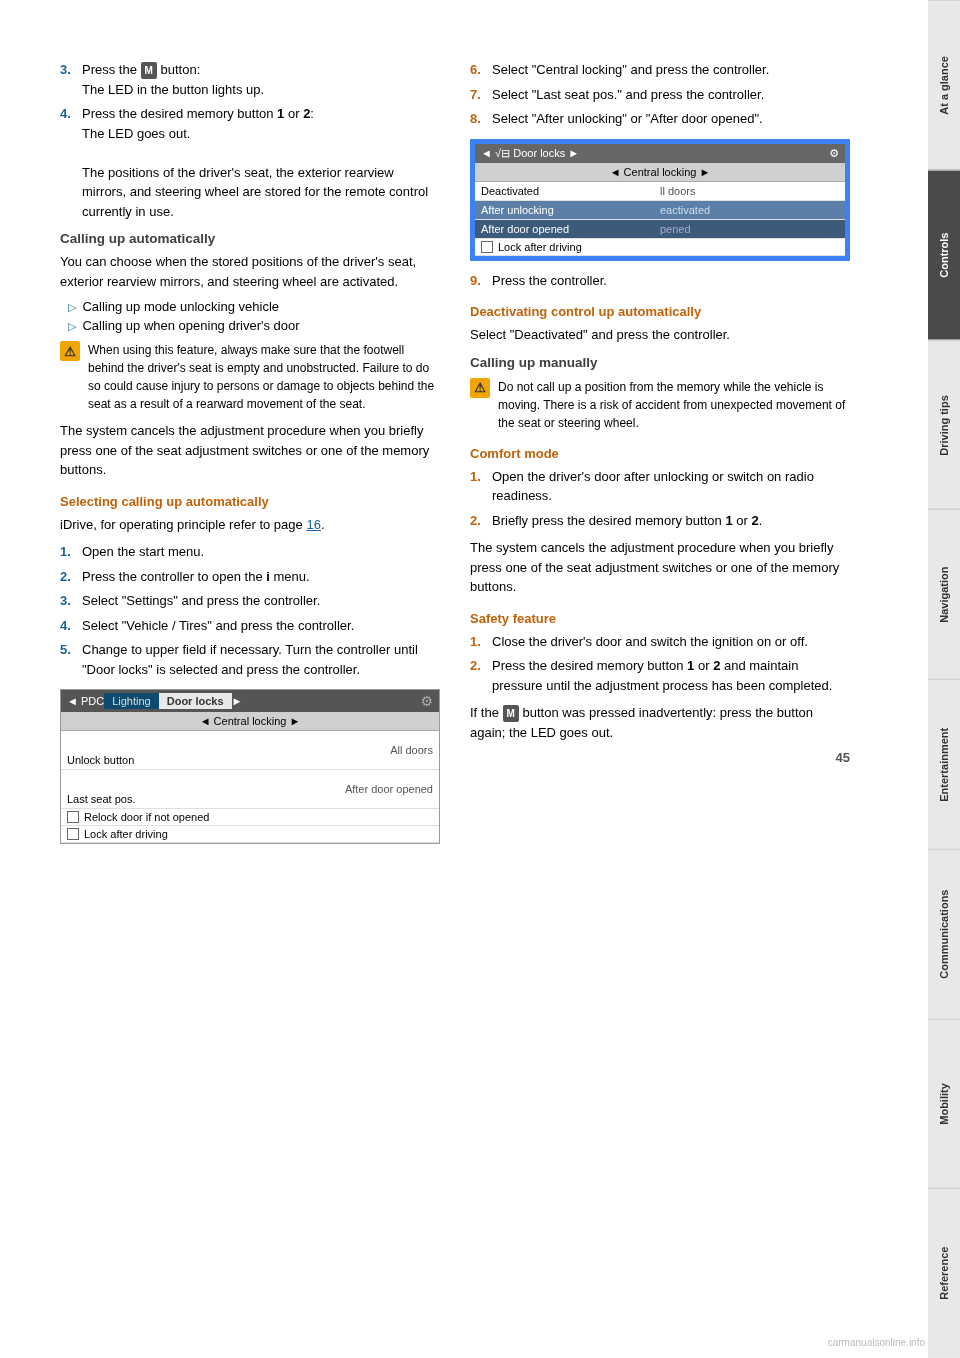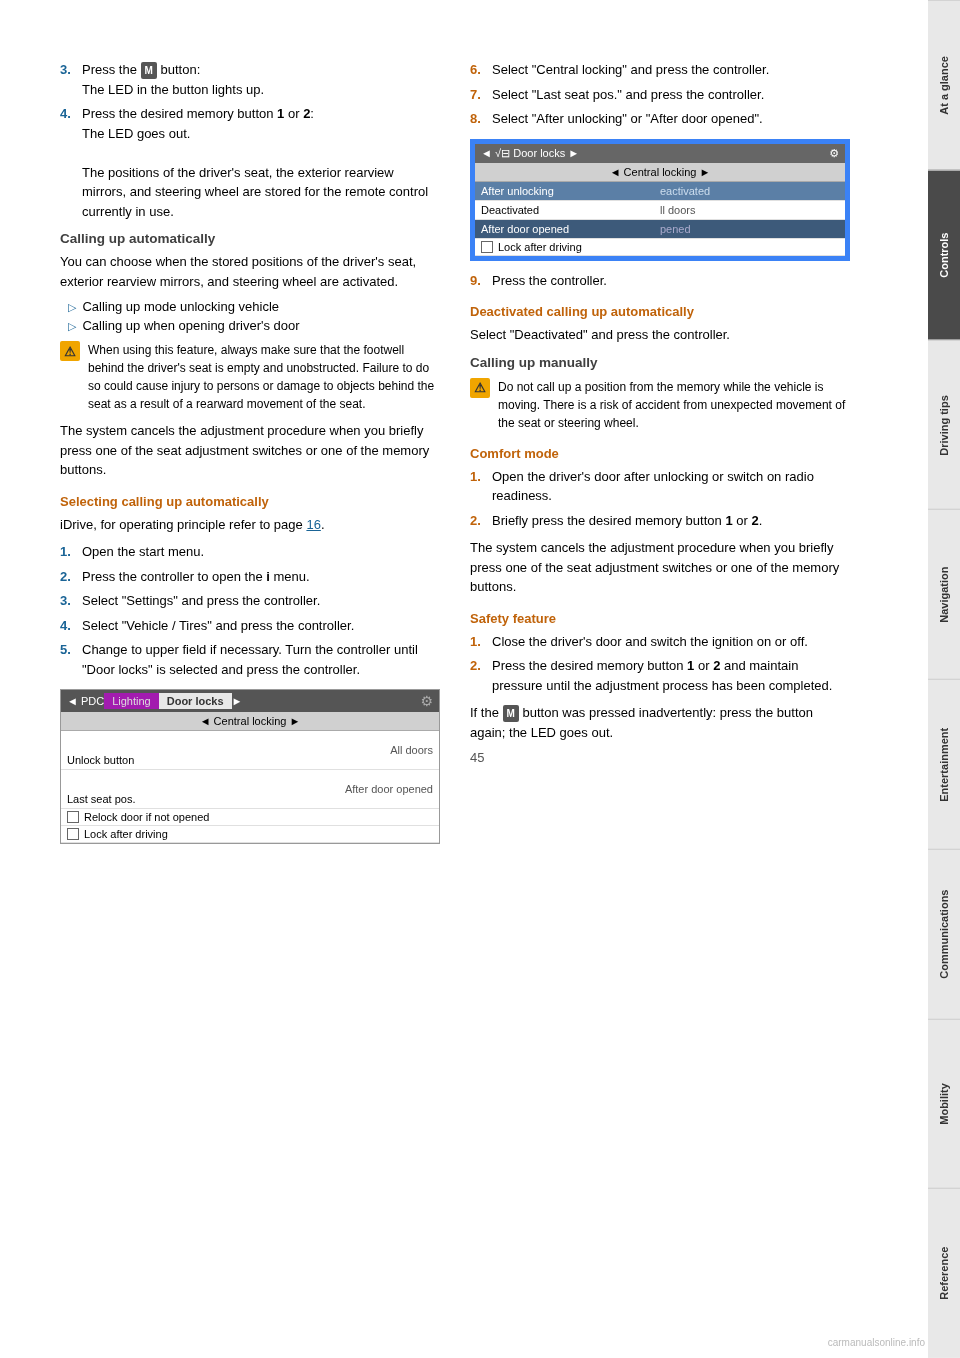--- a/index.html
+++ b/index.html
@@ -129,21 +129,21 @@
     }
     .ui-header {
       background: #555;
       color: #fff;
       display: flex;
       align-items: center;
       padding: 3px 6px;
       font-size: 11px;
     }
     .ui-header-tab {
-      background: #a21caf;
+      background: #0c4a6e;
       padding: 2px 8px;
       font-size: 11px;
       color: #ddd;
     }
     .ui-header-tab.active {
       background: #e8e8e8;
       color: #333;
       font-weight: bold;
     }
     .ui-subheader {
@@ -196,24 +196,25 @@
       padding: 3px 6px;
     }
     .ui-row2 {
       display: flex;
       padding: 3px 6px;
       border-bottom: 1px solid #e0e0e0;
     }
     .ui-row2.selected { background: #5b7fa6; color: #fff; }
     .ui-row2.dark-selected { background: #3d5a7a; color: #fff; }
     .page-number-area {
-      text-align: left;
+      text-align: right;
       margin-top: 4px;
       font-size: 13px;
       color: #555;
+      font-weight: bold;
     }
     .watermark {
       position: absolute;
       bottom: 10px;
       right: 35px;
       font-size: 10px;
       color: #bbb;
     }
     .m-button {
       display: inline-block;
@@ -343,44 +344,44 @@
         <span class="step-num orange">8.</span>
         <div class="step-content">Select "After unlocking" or "After door opened".</div>
       </div>
 
       <div class="ui-screenshot2">
         <div class="ui-header2">
           <span>◄ √⊟ Door locks ►</span>
           <span>⚙</span>
         </div>
         <div class="ui-subheader">◄ Central locking ►</div>
+        <div class="ui-row2">
+          <span style="flex:1; font-size:11px;">Deactivated</span>
+          <span style="flex:1; font-size:11px; color:#555;">ll doors</span>
+        </div>
         <div class="ui-row2 selected">
           <span style="flex:1; font-size:11px;">After unlocking</span>
           <span style="flex:1; font-size:11px; color:#cde;">eactivated</span>
         </div>
-        <div class="ui-row2">
-          <span style="flex:1; font-size:11px;">Deactivated</span>
-          <span style="flex:1; font-size:11px; color:#555;">ll doors</span>
-        </div>
         <div class="ui-row2 dark-selected">
           <span style="flex:1; font-size:11px;">After door opened</span>
           <span style="flex:1; font-size:11px; color:#aac;">pened</span>
         </div>
         <div class="ui-checkbox-row">
           <div class="ui-checkbox"></div>
           <span>Lock after driving</span>
         </div>
       </div>
 
       <div class="numbered-step" style="margin-bottom:10px;">
         <span class="step-num orange">9.</span>
         <div class="step-content">Press the controller.</div>
       </div>
 
-      <div class="section-heading-orange">Deactivated calling up automatically</div>
+      <div class="section-heading-orange">Deactivating control up automatically</div>
       <p>Select "Deactivated" and press the controller.</p>
 
       <div class="section-heading">Calling up manually</div>
 
       <div class="warning-box">
         <div class="warning-icon">⚠</div>
         <div class="warning-text">Do not call up a position from the memory while the vehicle is moving. There is a risk of accident from unexpected movement of the seat or steering wheel.</div>
       </div>
 
       <div class="section-heading-orange">Comfort mode</div>

